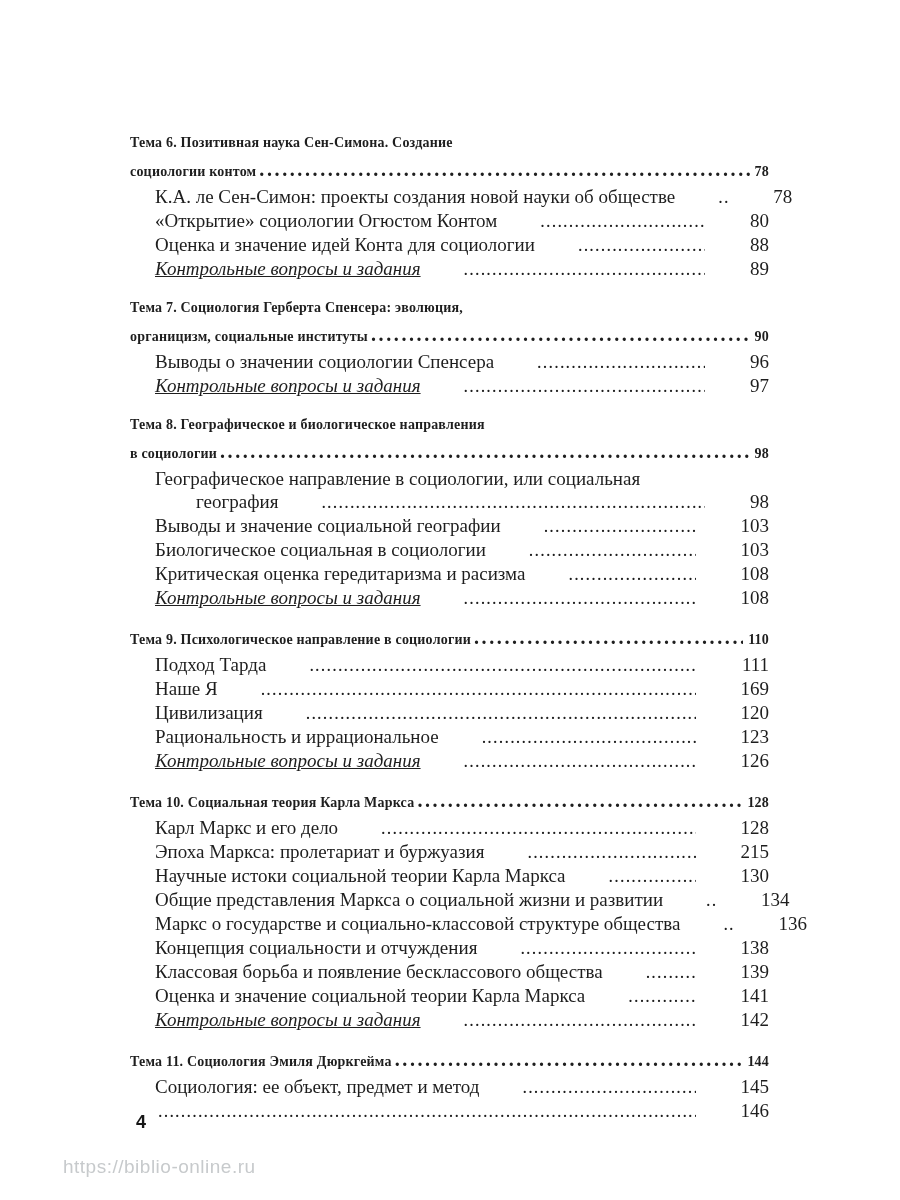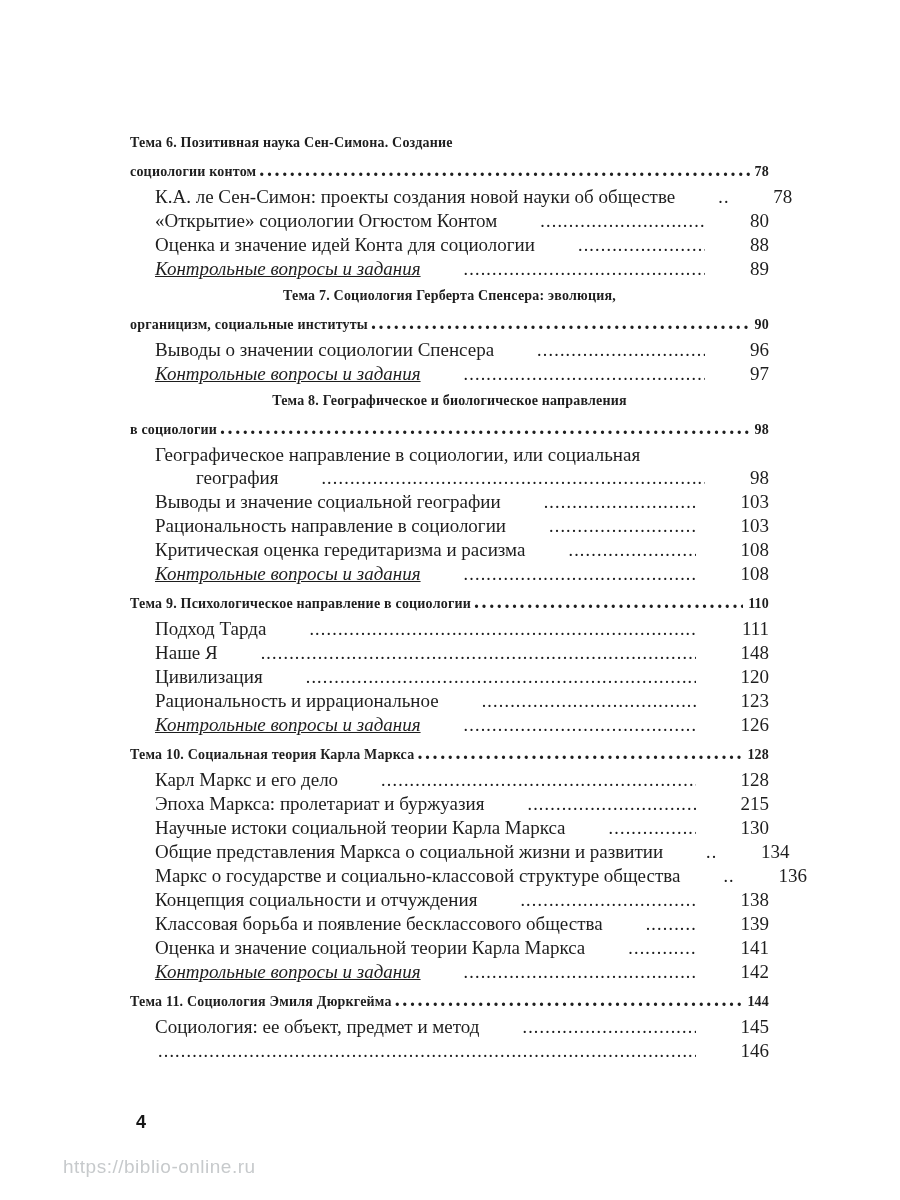--- a/index.html
+++ b/index.html
@@ -26,22 +26,21 @@
     align-items: baseline;
   }
   
   .row.h {
     font-weight: 700;
     font-size: 14px;
     line-height: 26px;
     letter-spacing: 0.2px;
   }
   .row.h.hgap {
-    margin-top: 2px;
-    justify-content: center;
+    margin-top: 14px;
   }
   
   .row.s, .row.i {
     font-size: 19px;
     line-height: 23px;
     padding-left: 25px;
     gap: 40px;
   }
   .row.s.cont, .row.i.cont {
     padding-left: 66px;
@@ -160,21 +159,21 @@
         <span class="label">география</span>
         <span class="leader"></span>
         <span class="pagenum">98</span>
       </div>
       <div class="row s">
         <span class="label">Выводы и значение социальной географии</span>
         <span class="leader"></span>
         <span class="pagenum">103</span>
       </div>
       <div class="row s">
-        <span class="label">Рациональность направление в социологии</span>
+        <span class="label">Биологическое социальная в социологии</span>
         <span class="leader"></span>
         <span class="pagenum">103</span>
       </div>
       <div class="row s">
         <span class="label">Критическая оценка гередитаризма и расизма</span>
         <span class="leader"></span>
         <span class="pagenum">108</span>
       </div>
       <div class="row i">
         <span class="label">Контрольные вопросы и задания</span>
@@ -187,21 +186,21 @@
         <span class="pagenum">110</span>
       </div>
       <div class="row s">
         <span class="label">Подход Тарда</span>
         <span class="leader"></span>
         <span class="pagenum">111</span>
       </div>
       <div class="row s">
         <span class="label">Наше Я</span>
         <span class="leader"></span>
-        <span class="pagenum">148</span>
+        <span class="pagenum">169</span>
       </div>
       <div class="row s">
         <span class="label">Цивилизация</span>
         <span class="leader"></span>
         <span class="pagenum">120</span>
       </div>
       <div class="row s">
         <span class="label">Рациональность и иррациональное</span>
         <span class="leader"></span>
         <span class="pagenum">123</span>

